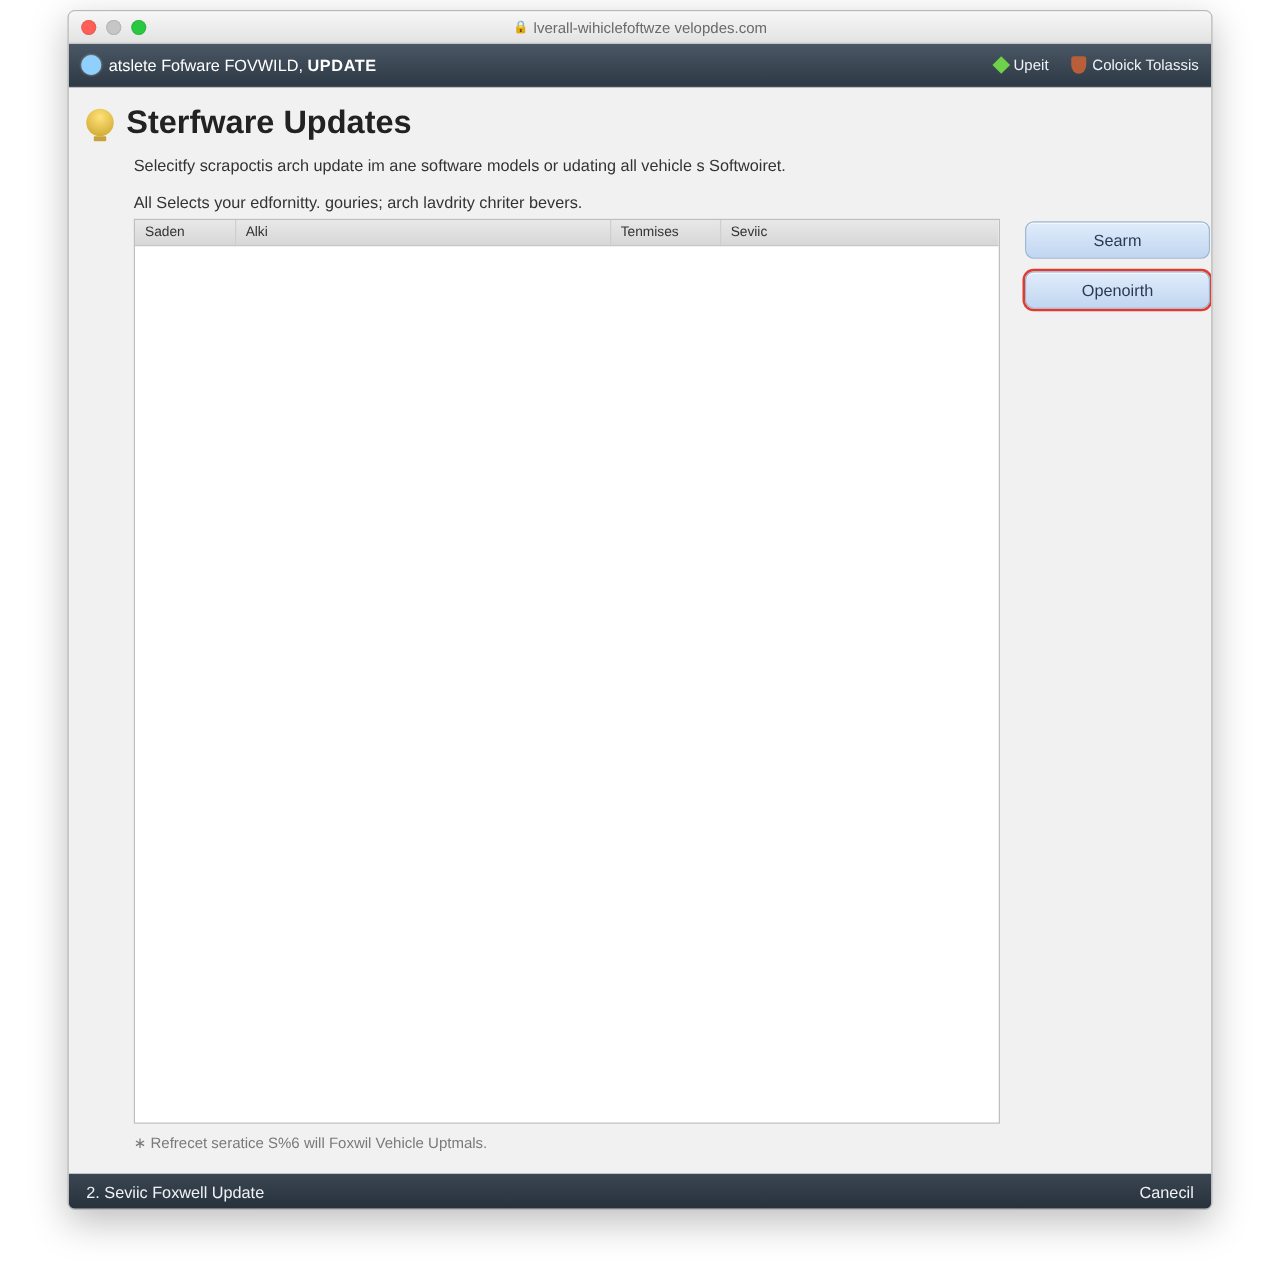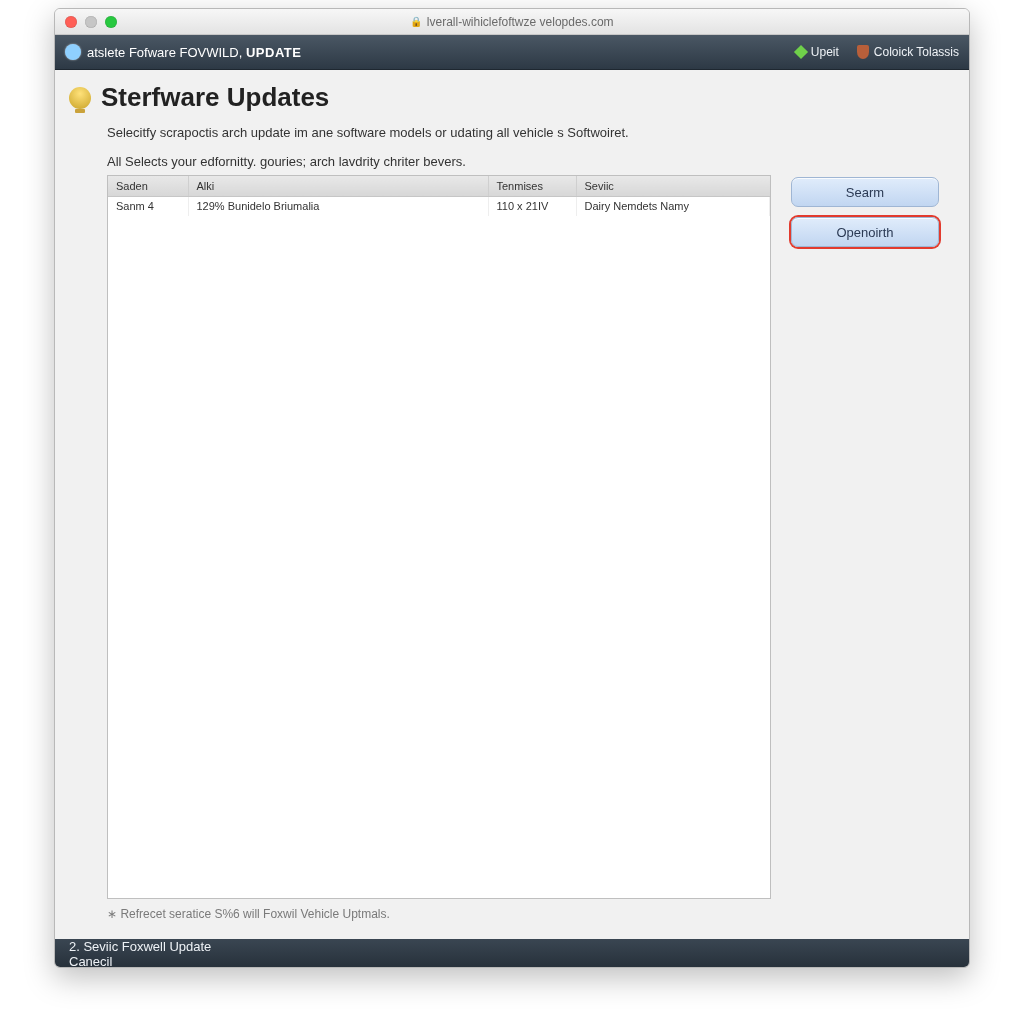--- a/index.html
+++ b/index.html
@@ -68,21 +68,21 @@
   .app-title{font-size:13px;}
   .app-title .strong{font-weight:700;letter-spacing:.5px;}
   .app-right{display:flex;align-items:center;gap:18px;font-size:12px;text-align:center;}
   .app-link{display:flex;align-items:center;gap:5px;color:#eef2f6;}
   .dia-green{width:10px;height:10px;background:#6fd04a;transform:rotate(45deg);display:inline-block;}
   .shield{width:12px;height:14px;background:#b85f3a;border-radius:2px 2px 50% 50%;display:inline-block;}
   
   .content{
     flex:1;
     background:#f1f1f1;
-    padding:10px 30px 4px 14px;
+    padding:10px 1px 4px 14px;
     display:flex;flex-direction:column;
     overflow:hidden;
   }
   .page-title-row{display:flex;align-items:center;gap:10px;margin:2px 0 12px 0;}
   .trophy{
     width:22px;height:22px;display:inline-block;
     background: radial-gradient(circle at 50% 30%, #ffe27a,#c9a227);
     border-radius:50%;
     position:relative;
   }
@@ -130,22 +130,22 @@
     box-shadow:inset 0 1px 0 rgba(255,255,255,.8), 0 0 0 2px #e23b2e;
   }
   .footnote{
     margin-left:38px;font-size:12px;color:#7a7a7a;margin-top:8px;
   }
   
   .statusbar{
     height:28px;
     background:linear-gradient(#3a4652,#27313b);
     color:#eef2f6;
-    display:flex;justify-content:space-between;
-    padding:0 14px;font-size:13px;flex-direction:column;
+    display:flex;align-items:center;justify-content:space-between;
+    padding:0 14px;font-size:13px;
   }
 </style>
 </head>
 <body>
 
 <div class="window">
 
   <div class="titlebar">
     <div class="traffic">
       <span class="light red"></span>
@@ -192,26 +192,20 @@
         <table>
           <thead>
             <tr>
               <th class="col1">Saden</th>
               <th class="col2">Alki</th>
               <th class="col3">Tenmises</th>
               <th>Seviic</th>
             </tr>
           </thead>
           <tbody id="tbody">
-              <tr class="normal">
-                <td class="col1">Sanm 4</td>
-                <td class="col2">129% Bunidelo Briumalia</td>
-                <td class="col3">110 x 21IV</td>
-                <td>Dairy Nemdets Namy</td>
-              </tr>
             </tbody>
         </table>
       </div>
 
       <div class="sidebar">
         <div class="btn">Searm</div>
         <div class="btn hl">Openoirth</div>
       </div>
     </div>
 

